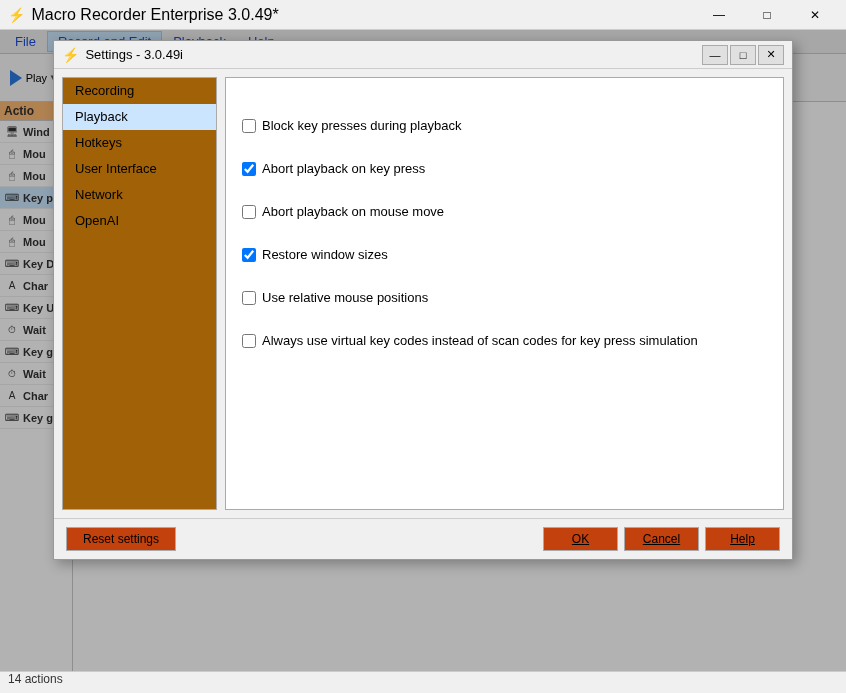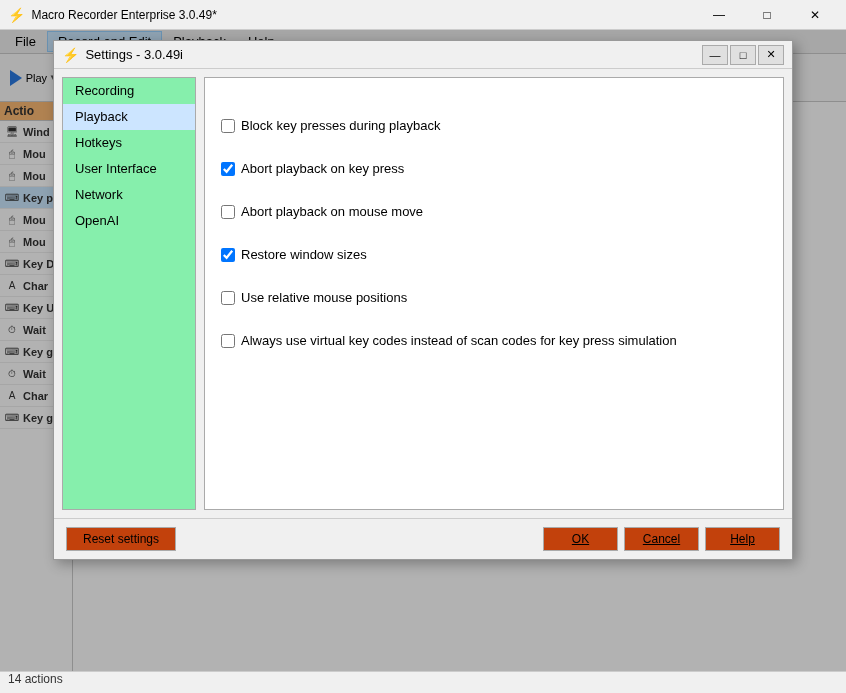--- a/index.html
+++ b/index.html
@@ -22,21 +22,21 @@
       padding: 0 8px;
       border-bottom: 1px solid #ccc;
       justify-content: space-between;
     }
     .title-bar-left {
       display: flex;
       align-items: center;
       gap: 6px;
     }
     .title-bar-title {
-      font-size: 12px;
+      font-size: 16px;
       color: #000;
     }
     .title-bar-controls {
       display: flex;
       gap: 2px;
     }
     .title-btn {
       width: 46px;
       height: 30px;
       border: none;
@@ -55,21 +55,21 @@
       height: 24px;
       display: flex;
       align-items: center;
       padding: 0 4px;
       border-bottom: 1px solid #ccc;
     }
     .menu-item {
       padding: 2px 10px;
       cursor: pointer;
       font-size: 13px;
-      color: #000000;
+      color: #1d4ed8;
       border: 1px solid transparent;
     }
     .menu-item.active {
       background: #cce8ff;
       border-color: #99d1ff;
     }
 
     
     .toolbar {
       background: #f9f9f9;
@@ -254,22 +254,22 @@
     
     .dialog-body {
       display: flex;
       flex: 1;
       padding: 8px;
       gap: 8px;
     }
 
     
     .nav-panel {
-      width: 134px;
-      background: #86efac;
+      width: 155px;
+      background: #a16207;
       border: 1px solid #aaa;
       flex-shrink: 0;
     }
     .nav-item {
       padding: 5px 12px;
       cursor: pointer;
       font-size: 13px;
       color: #000;
       border-bottom: 1px solid transparent;
     }

